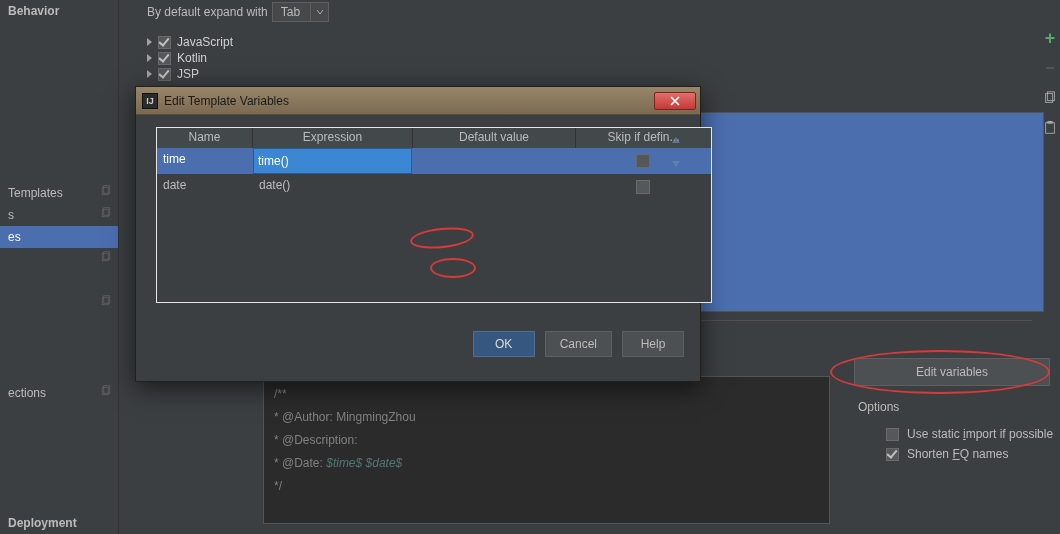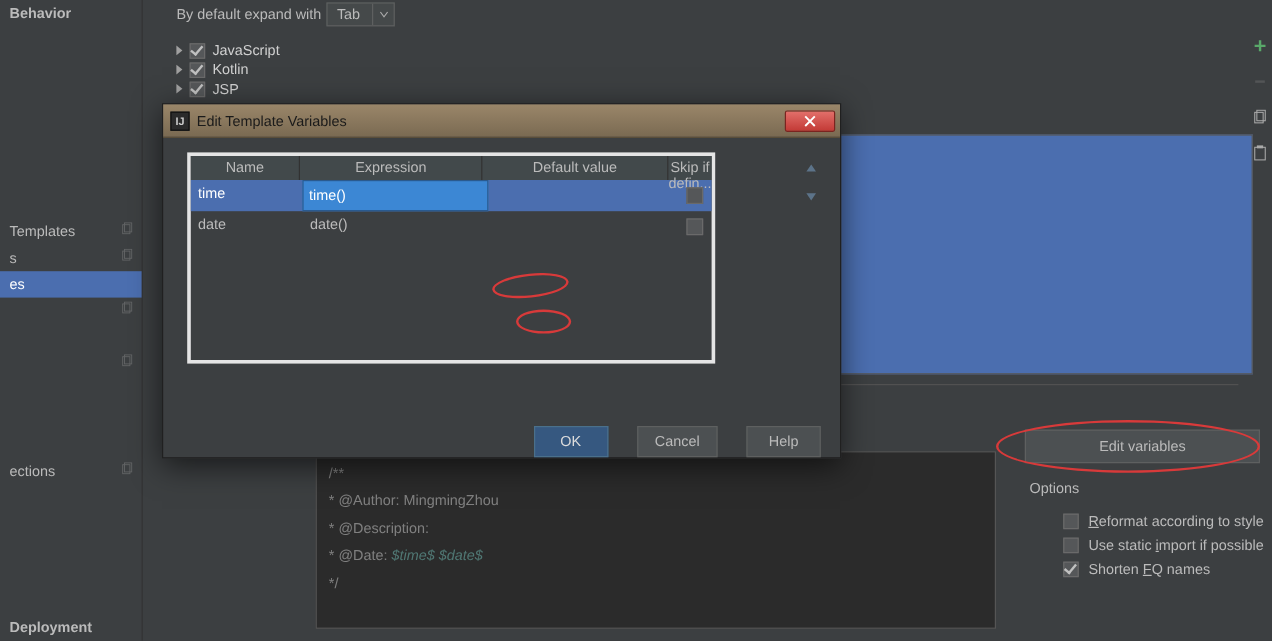--- a/index.html
+++ b/index.html
@@ -38,39 +38,39 @@
   .gutter-icon { width:16px; height:16px; display:flex; align-items:center; justify-content:center; }
   .plus { color:#59a869; font-size:18px; font-weight:bold; }
 
   
   .modal { position:absolute; left:135px; top:86px; width:566px; height:296px; background:#3c3f41; border:1px solid #202020; box-shadow:0 6px 24px rgba(0,0,0,0.6); }
   .titlebar { height:28px; background:linear-gradient(#9a8669,#7a6a52); display:flex; align-items:center; padding:0 4px 0 6px; border-bottom:1px solid #5a4e3a; }
   .tb-icon { width:16px; height:16px; background:#2b2b2b; border:1px solid #111; margin-right:6px; display:flex; align-items:center; justify-content:center; color:#ccc; font-size:9px; font-weight:bold; }
   .tb-title { color:#1a1a1a; font-weight:500; }
   .tb-close { margin-left:auto; width:42px; height:18px; background:linear-gradient(#e26f6a,#c33a36); border:1px solid #7a2420; border-radius:2px; display:flex; align-items:center; justify-content:center; color:#fff; }
   .modal-body { padding:12px 14px 10px 20px; }
-  .table { width:440px; height:176px; border:3px solid #e5e5e5; background:#3c3f41; }
+  .table { width:556px; height:176px; border:1px solid #e5e5e5; background:#3c3f41; }
   .thead { display:flex; background:#42494b; height:20px; }
   .th { border-right:1px solid #323232; text-align:center; padding:2px 0; color:#bbbbbb; }
   .th.name { width:96px; }
   .th.expr { width:160px; }
   .th.def { width:163px; }
   .th.skip { flex:1; border-right:none; }
   .tr { display:flex; height:26px; align-items:stretch; }
   .tr.sel { background:#4b6eaf; color:#fff; }
   .td { padding:4px 6px; border-right:1px solid transparent; }
   .td.name { width:96px; }
   .td.expr { width:160px; }
   .td.def { width:163px; }
   .td.skip { flex:1; display:flex; align-items:center; justify-content:center; }
   .expr-input { width:100%; height:100%; background:#3c87d4; border:1px solid #2a5a8f; color:#fff; padding:2px 4px; outline:none; font-family:inherit; font-size:12px; }
   .skip-cb { width:14px; height:14px; border:1px solid #6a6a6a; background:#555759; }
   .table-arrows { position:absolute; left:532px; top:46px; display:flex; flex-direction:column; gap:6px; }
   .arr { width:16px; height:16px; display:flex; align-items:center; justify-content:center; opacity:0.7; }
-  .modal-buttons { position:absolute; right:16px; bottom:0; display:flex; gap:24px; }
+  .modal-buttons { position:absolute; right:16px; bottom:24px; display:flex; gap:10px; }
   .mbtn { min-width:62px; padding:5px 14px; background:#4c5052; border:1px solid #5e6060; color:#bbbbbb; text-align:center; }
   .mbtn.primary { background:#365880; border:1px solid #4a708b; color:#dcdcdc; }
 
   
   .anno { position:absolute; border:2px solid #d83a3a; border-radius:50%; pointer-events:none; }
 </style>
 </head>
 <body>
 
 <div class="sidebar">
@@ -166,24 +166,20 @@
       <span class="g"> * @Date: </span><span class="v">$time$</span><span class="g"> </span><span class="v">$date$</span>
     </div>
     <div><span class="g"> */</span></div>
   </div>
 
   <div class="right-panel">
     <div class="btn-editvars">Edit variables</div>
     <div class="opt-head">Options</div>
     <div class="opt-row2">
       <span class="cb"></span>
-      <span><span class="u">R</span>eformat according to style</span>
-    </div>
-    <div class="opt-row2">
-      <span class="cb"></span>
       <span>Use static <span class="u">i</span>mport if possible</span>
     </div>
     <div class="opt-row2">
       <span class="cb checked"></span>
       <span>Shorten <span class="u">F</span>Q names</span>
     </div>
   </div>
 
   <div class="gutter">
     <div class="gutter-icon plus">+</div>

